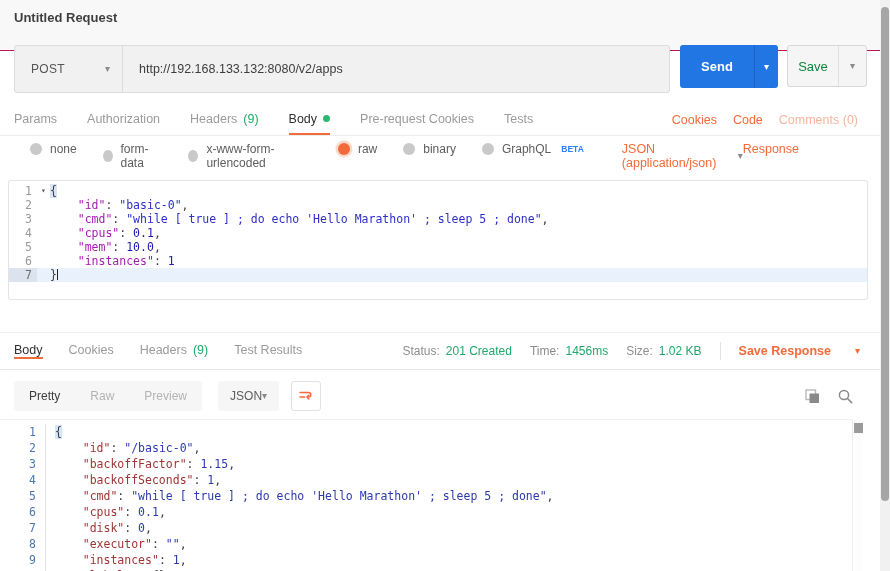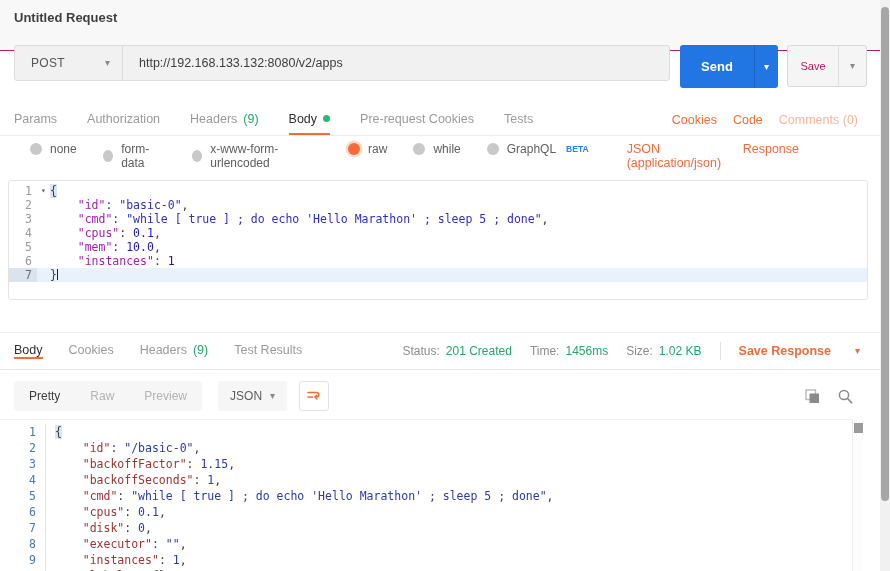--- a/index.html
+++ b/index.html
@@ -8,55 +8,55 @@
     position:relative; width:890px; height:571px; overflow:hidden;
     font-family:"Liberation Sans","DejaVu Sans",sans-serif; background:#fff;
     color:#3c3c3c; user-select:none;
   }
   
   .titlebar { position:absolute; left:0; top:0; width:880px; height:51px;
     background:#f8f8f8; border-bottom:1px solid #be185d; }
   .titlebar .t { position:absolute; left:14px; top:10px; font-size:13px; font-weight:700; color:#3f3f3f; }
   
   .reqrow { position:absolute; left:0; top:45px; width:880px; height:43px; }
-  .urlgroup { position:absolute; left:14px; top:0; width:656px; height:36px;
+  .urlgroup { position:absolute; left:14px; top:0; width:656px; height:48px;
     background:#f1f1f1; border:1px solid #dcdcdc; border-radius:3px; display:flex; align-items:center; }
   .method { width:108px; height:100%; display:flex; align-items:center; justify-content:space-between;
     padding:0 12px 0 16px; border-right:1px solid #dcdcdc; cursor:pointer; }
   .method .m { font-size:12px; color:#555; letter-spacing:.3px; }
   .caret { font-size:10px; color:#8a8a8a; line-height:1; }
   .urltext { flex:1; padding-left:16px; font-size:12.5px; color:#3d3d3d; }
   .sendbtn { position:absolute; left:680px; top:0; width:98px; height:43px; background:#2276e4;
     border-radius:3px; display:flex; color:#fff; cursor:pointer; }
   .sendbtn .lbl { width:74px; display:flex; align-items:center; justify-content:center; font-size:13px; font-weight:700; }
   .sendbtn .dd { width:24px; display:flex; align-items:center; justify-content:center; border-left:1px solid #1b63c6; }
   .sendbtn .dd .caret{ color:#fff; }
   .savebtn { position:absolute; left:787px; top:0; width:80px; height:42px; background:#f5f5f5;
     border:1px solid #d8d8d8; border-radius:3px; display:flex; cursor:pointer; }
-  .savebtn .lbl { width:50px; display:flex; align-items:center; justify-content:center; font-size:11px; color:#be185d; }
+  .savebtn .lbl { width:50px; display:flex; align-items:center; justify-content:center; font-size:13px; color:#15803d; }
   .savebtn .dd { width:28px; display:flex; align-items:center; justify-content:center; border-left:1px solid #dedede; }
   
   .tabsrow { position:absolute; left:0; top:104px; width:880px; height:32px; border-bottom:1px solid #ececec;
     display:flex; align-items:stretch; font-size:12.5px; }
   .tabs-left { display:flex; margin-left:14px; gap:30px; }
   .rtab { display:flex; align-items:center; gap:6px; color:#9b9b9b; cursor:pointer; padding-bottom:2px; }
   .rtab.active { color:#303030; border-bottom:2px solid #f26b3a; padding-bottom:0; }
   .count-green { color:#23a76a; }
   .greendot { width:7px; height:7px; border-radius:50%; background:#2cb96f; display:inline-block; }
   .tabs-right { margin-left:auto; margin-right:22px; display:flex; align-items:center; gap:16px; font-size:12.5px; }
   .lnk-orange { color:#f26b3a; cursor:pointer; }
   .lnk-faded { color:#f6b59d; cursor:pointer; }
   
   .moderow { position:absolute; left:0; top:142px; width:827px; height:33px; display:flex; align-items:flex-start;
     padding-left:30px; font-size:12px; color:#5e5e5e; }
   .radio { display:flex; align-items:center; gap:8px; margin-right:26px; cursor:pointer; }
   .rdot { width:12px; height:12px; border-radius:50%; background:#c9c9c9; }
   .rdot.sel { background:#f26b3a; box-shadow:0 0 0 2.5px rgba(242,107,58,.25); }
   .beta { color:#2d7ff9; font-size:8.5px; font-weight:700; vertical-align:super; margin-left:2px; }
-  .ctype { margin-left:12px; display:flex; align-items:center; gap:8px; cursor:pointer;flex-direction:column; }
+  .ctype { margin-left:12px; display:flex; align-items:center; gap:8px; cursor:pointer; }
   .ctype .v { color:#f26b3a; font-size:12.5px; }
   .beautify { margin-left:auto; margin-right:28px; color:#f26b3a; font-size:12.5px; cursor:pointer; }
   
   .code-host { font-family:"DejaVu Sans Mono","Liberation Mono",monospace; font-size:11.5px; background:#fff; }
   .req.code-host { position:absolute; left:8px; top:180px; width:860px; height:120px;
     border:1px solid #e3e3e3; border-radius:3px; overflow:hidden; padding-top:3px; }
   .req .cl { display:flex; height:14px; line-height:14px; }
   .req .g { width:28px; text-align:right; padding-right:5px; color:#9a9a9a; flex:none; }
   .req .fold { width:13px; flex:none; font-size:8px; color:#555; text-align:center; line-height:14px; }
   .req .code { flex:1; white-space:pre; }
@@ -79,21 +79,21 @@
   .meta-right { margin-left:auto; margin-right:20px; display:flex; align-items:center; gap:18px; }
   .vdiv { width:1px; height:18px; background:#e2e2e2; }
   .saveresp { display:flex; align-items:center; gap:24px; color:#f26b3a; font-size:12.5px; font-weight:700; cursor:pointer; }
   .saveresp .caret { color:#f26b3a; }
   
   .restools { position:absolute; left:0; top:379px; width:880px; height:34px; display:flex; align-items:center; }
   .seg { margin-left:14px; background:#f6f6f6; border-radius:3px; display:flex; }
   .seg .it { padding:8px 15px; font-size:12px; color:#b3b3b3; cursor:pointer; }
   .seg .it.active { color:#3c3c3c; }
   .fmtdd { margin-left:16px; background:#f6f6f6; border-radius:3px; padding:8px 12px; display:flex;
-    align-items:center; gap:8px; font-size:12px; color:#5e5e5e; cursor:pointer;justify-content:center; }
+    align-items:center; gap:0; font-size:12px; color:#5e5e5e; cursor:pointer;justify-content:center; }
   .wrapbtn { margin-left:12px; width:30px; height:30px; border:1px solid #e2e2e2; border-radius:3px;
     display:flex; align-items:center; justify-content:center; cursor:pointer; background:#fff; }
   .tools-right { margin-left:auto; margin-right:26px; display:flex; align-items:center; gap:16px; }
   .iconbtn { cursor:pointer; display:flex; align-items:center; }
   
   .res.code-host { position:absolute; left:0; top:419px; width:852px; height:152px; overflow:hidden;
     border-top:1px solid #f0f0f0; padding-top:4px; }
   .res .cl { display:flex; height:16px; line-height:16px; }
   .res .g { width:46px; text-align:right; padding-right:9px; color:#4a77b5; flex:none;
     border-right:1px solid #e3e3e3; }
@@ -184,21 +184,21 @@
     <div class="radio">
       <span class="rdot"></span>
       <span>x-www-form-urlencoded</span>
     </div>
     <div class="radio">
       <span class="rdot sel"></span>
       <span>raw</span>
     </div>
     <div class="radio">
       <span class="rdot"></span>
-      <span>while</span>
+      <span>binary</span>
     </div>
     <div class="radio">
       <span class="rdot"></span>
       <span>GraphQL</span>
       <span class="beta">BETA</span>
     </div>
     <div class="ctype">
       <span class="v">JSON (application/json)</span>
       <span class="caret">▾</span>
     </div>

